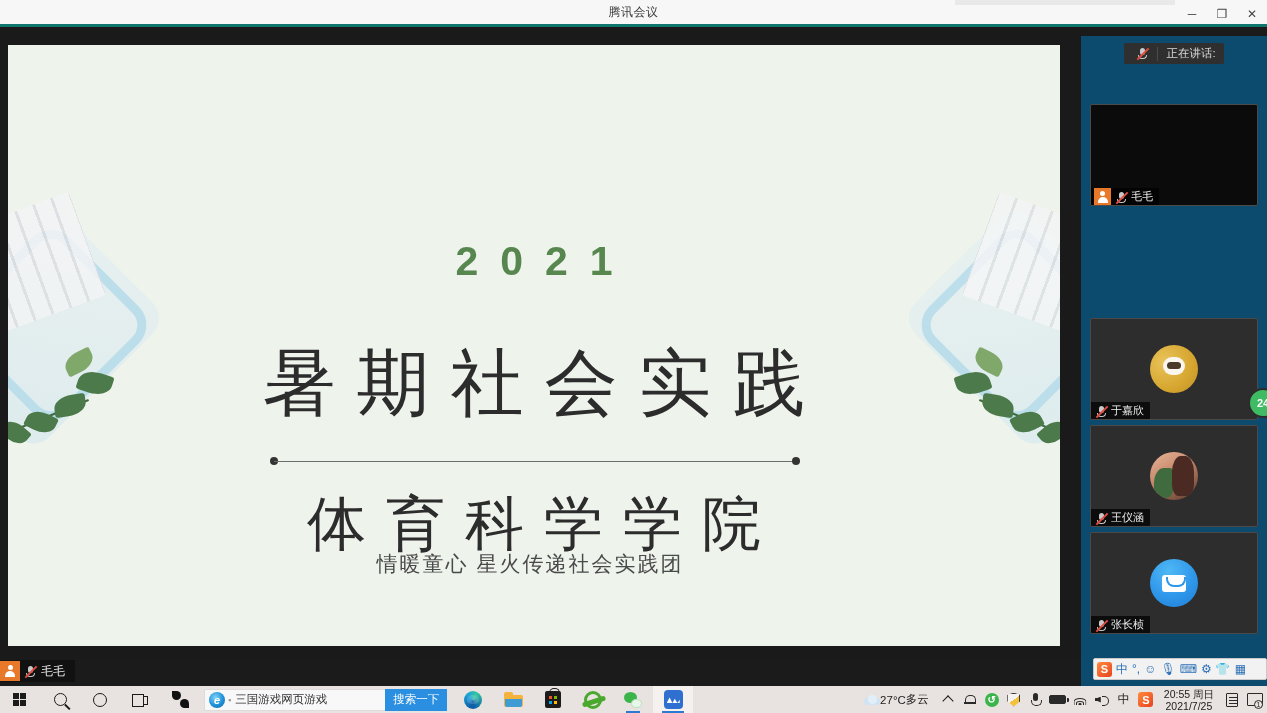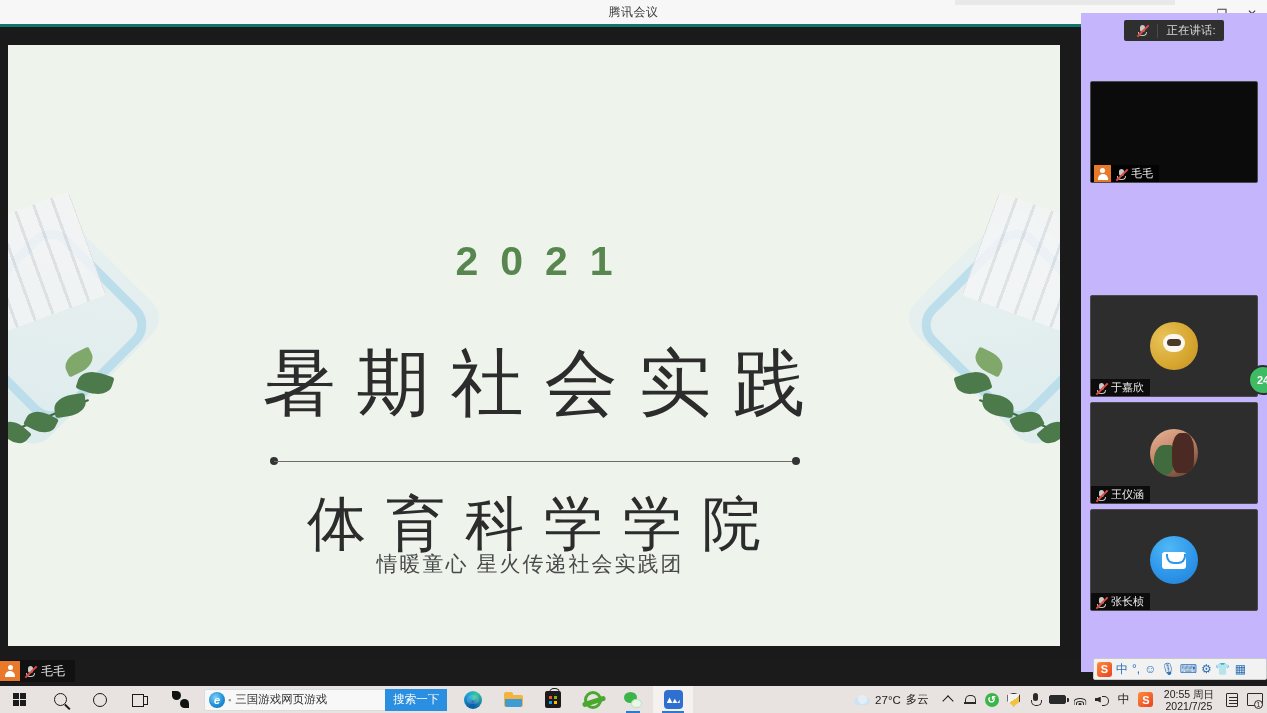--- a/index.html
+++ b/index.html
@@ -129,22 +129,22 @@
     border:1.5px solid #c8c8c8; border-top:none; border-radius:0 0 5px 5px;
   }
   .mic-off .slash{
     position:absolute; left:-1px; top:6px; width:16px; height:2px;
     background:#e04a3f; transform:rotate(-45deg);
   }
   .strip-name{ font-size:12px; color:#e8e8e8; }
 
   
   #panel{
-    position:absolute; left:1081px; top:13px; width:186px; height:659px;
-    background:#c4b5fd;
+    position:absolute; left:1081px; top:36px; width:186px; height:659px;
+    background:#0c4a6e;
   }
   #panel-header{
     height:35px; display:flex; align-items:center; justify-content:center;
   }
   .ph-box{
     display:flex; align-items:center; background:#2f2f2f; border-radius:2px;
     padding:3px 8px;
   }
   .ph-box .mic-off{ margin-right:8px; }
   .ph-divider{ width:1px; height:14px; background:#4a4a4a; margin-right:8px; }
@@ -362,21 +362,21 @@
   .ico-meeting:after{
     content:""; position:absolute; left:3px; top:6px; width:13px; height:7px;
     background:#fff;
     clip-path:polygon(0 100%,22% 22%,44% 100%,62% 40%,82% 100%,100% 55%,100% 100%);
   }
 
   #tray{
     margin-left:auto; display:flex; align-items:center; height:27px; padding-right:2px;
   }
   .tray-weather{
-    display:flex; align-items:center; gap:5px; font-size:11.5px; color:#1b1b1b;
+    display:flex; align-items:center; font-size:11.5px; color:#1b1b1b;
     padding:0 8px; height:27px;justify-content:space-between;
   }
   .ico-cloud{
     width:16px; height:10px; position:relative;
   }
   .ico-cloud:before{
     content:""; position:absolute; left:0; bottom:0; width:16px; height:7px;
     background:#cfe3f2; border-radius:5px;
   }
   .ico-cloud:after{

